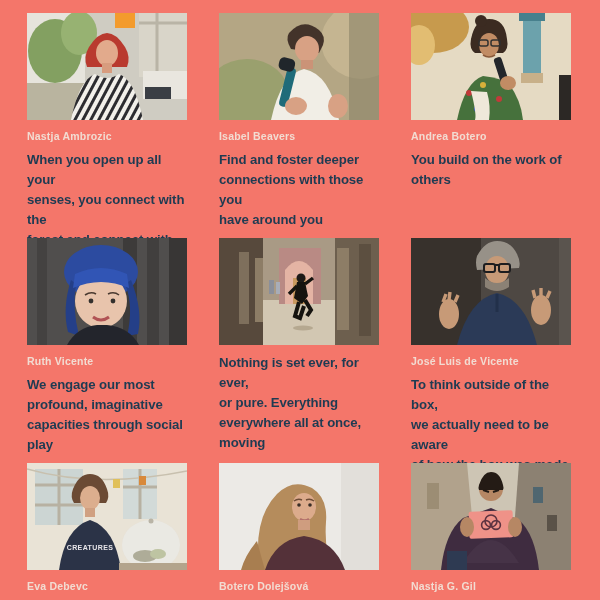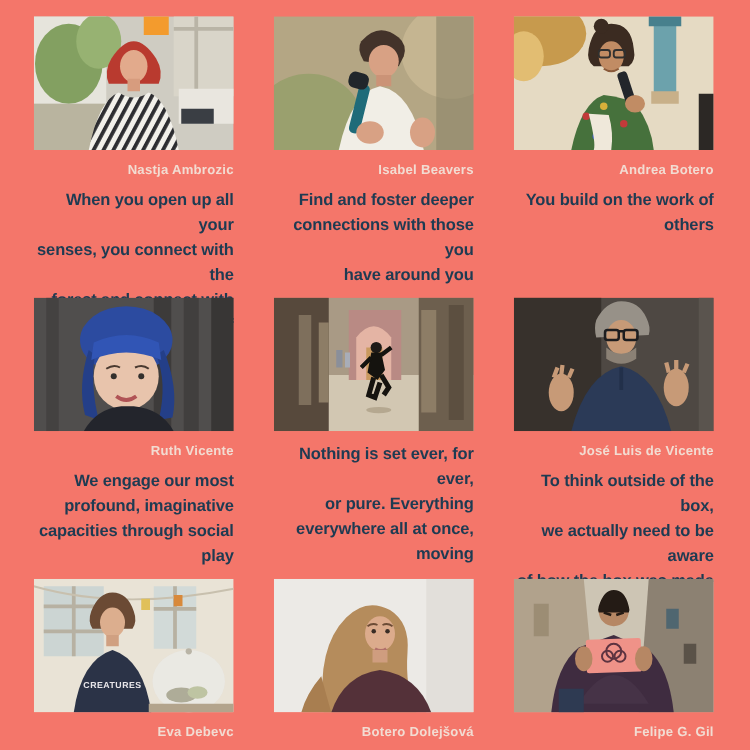--- a/index.html
+++ b/index.html
@@ -11,21 +11,21 @@
   }
   .grid{
     box-sizing:border-box;
     width:600px;
     padding:13px 29px 0 27px;
     display:grid;
     grid-template-columns:repeat(3,160px);
     column-gap:32px;
     grid-auto-rows:225px;
   }
-  .card{cursor:pointer;text-align:right;}
+  .card{cursor:pointer;}
   .photo{
     margin:0;width:160px;height:107px;overflow:hidden;display:block;
   }
   .photo svg{display:block;width:160px;height:107px;}
   .name{
     margin:10px 0 0 0;
     font-size:10.5px;
     font-weight:600;
     letter-spacing:.2px;
     color:#f2dcd2;
@@ -278,17 +278,17 @@
         <path d="M52 100 q28 -46 56 0" fill="#463347"></path>
         <rect x="58" y="48" width="44" height="27" rx="2" transform="rotate(-2 80 61)" fill="#ef9288"></rect>
         <circle cx="80" cy="58" r="6" fill="none" stroke="#5d3340" stroke-width="1.6"></circle>
         <circle cx="75" cy="62" r="4.4" fill="none" stroke="#5d3340" stroke-width="1.6"></circle>
         <circle cx="85" cy="62" r="4.4" fill="none" stroke="#5d3340" stroke-width="1.6"></circle>
         <ellipse cx="56" cy="64" rx="7" ry="10" fill="#b68764"></ellipse>
         <ellipse cx="104" cy="64" rx="7" ry="10" fill="#b68764"></ellipse>
         <rect x="36" y="88" width="20" height="19" fill="#2e3a52"></rect>
       </svg>
     </figure>
-    <h3 class="name">Felipe G. Gil</h3>
+    <h3 class="name">Nastja G. Gil</h3>
     <p class="quote"></p>
   </article>
 
 </main>
 
 </body></html>

